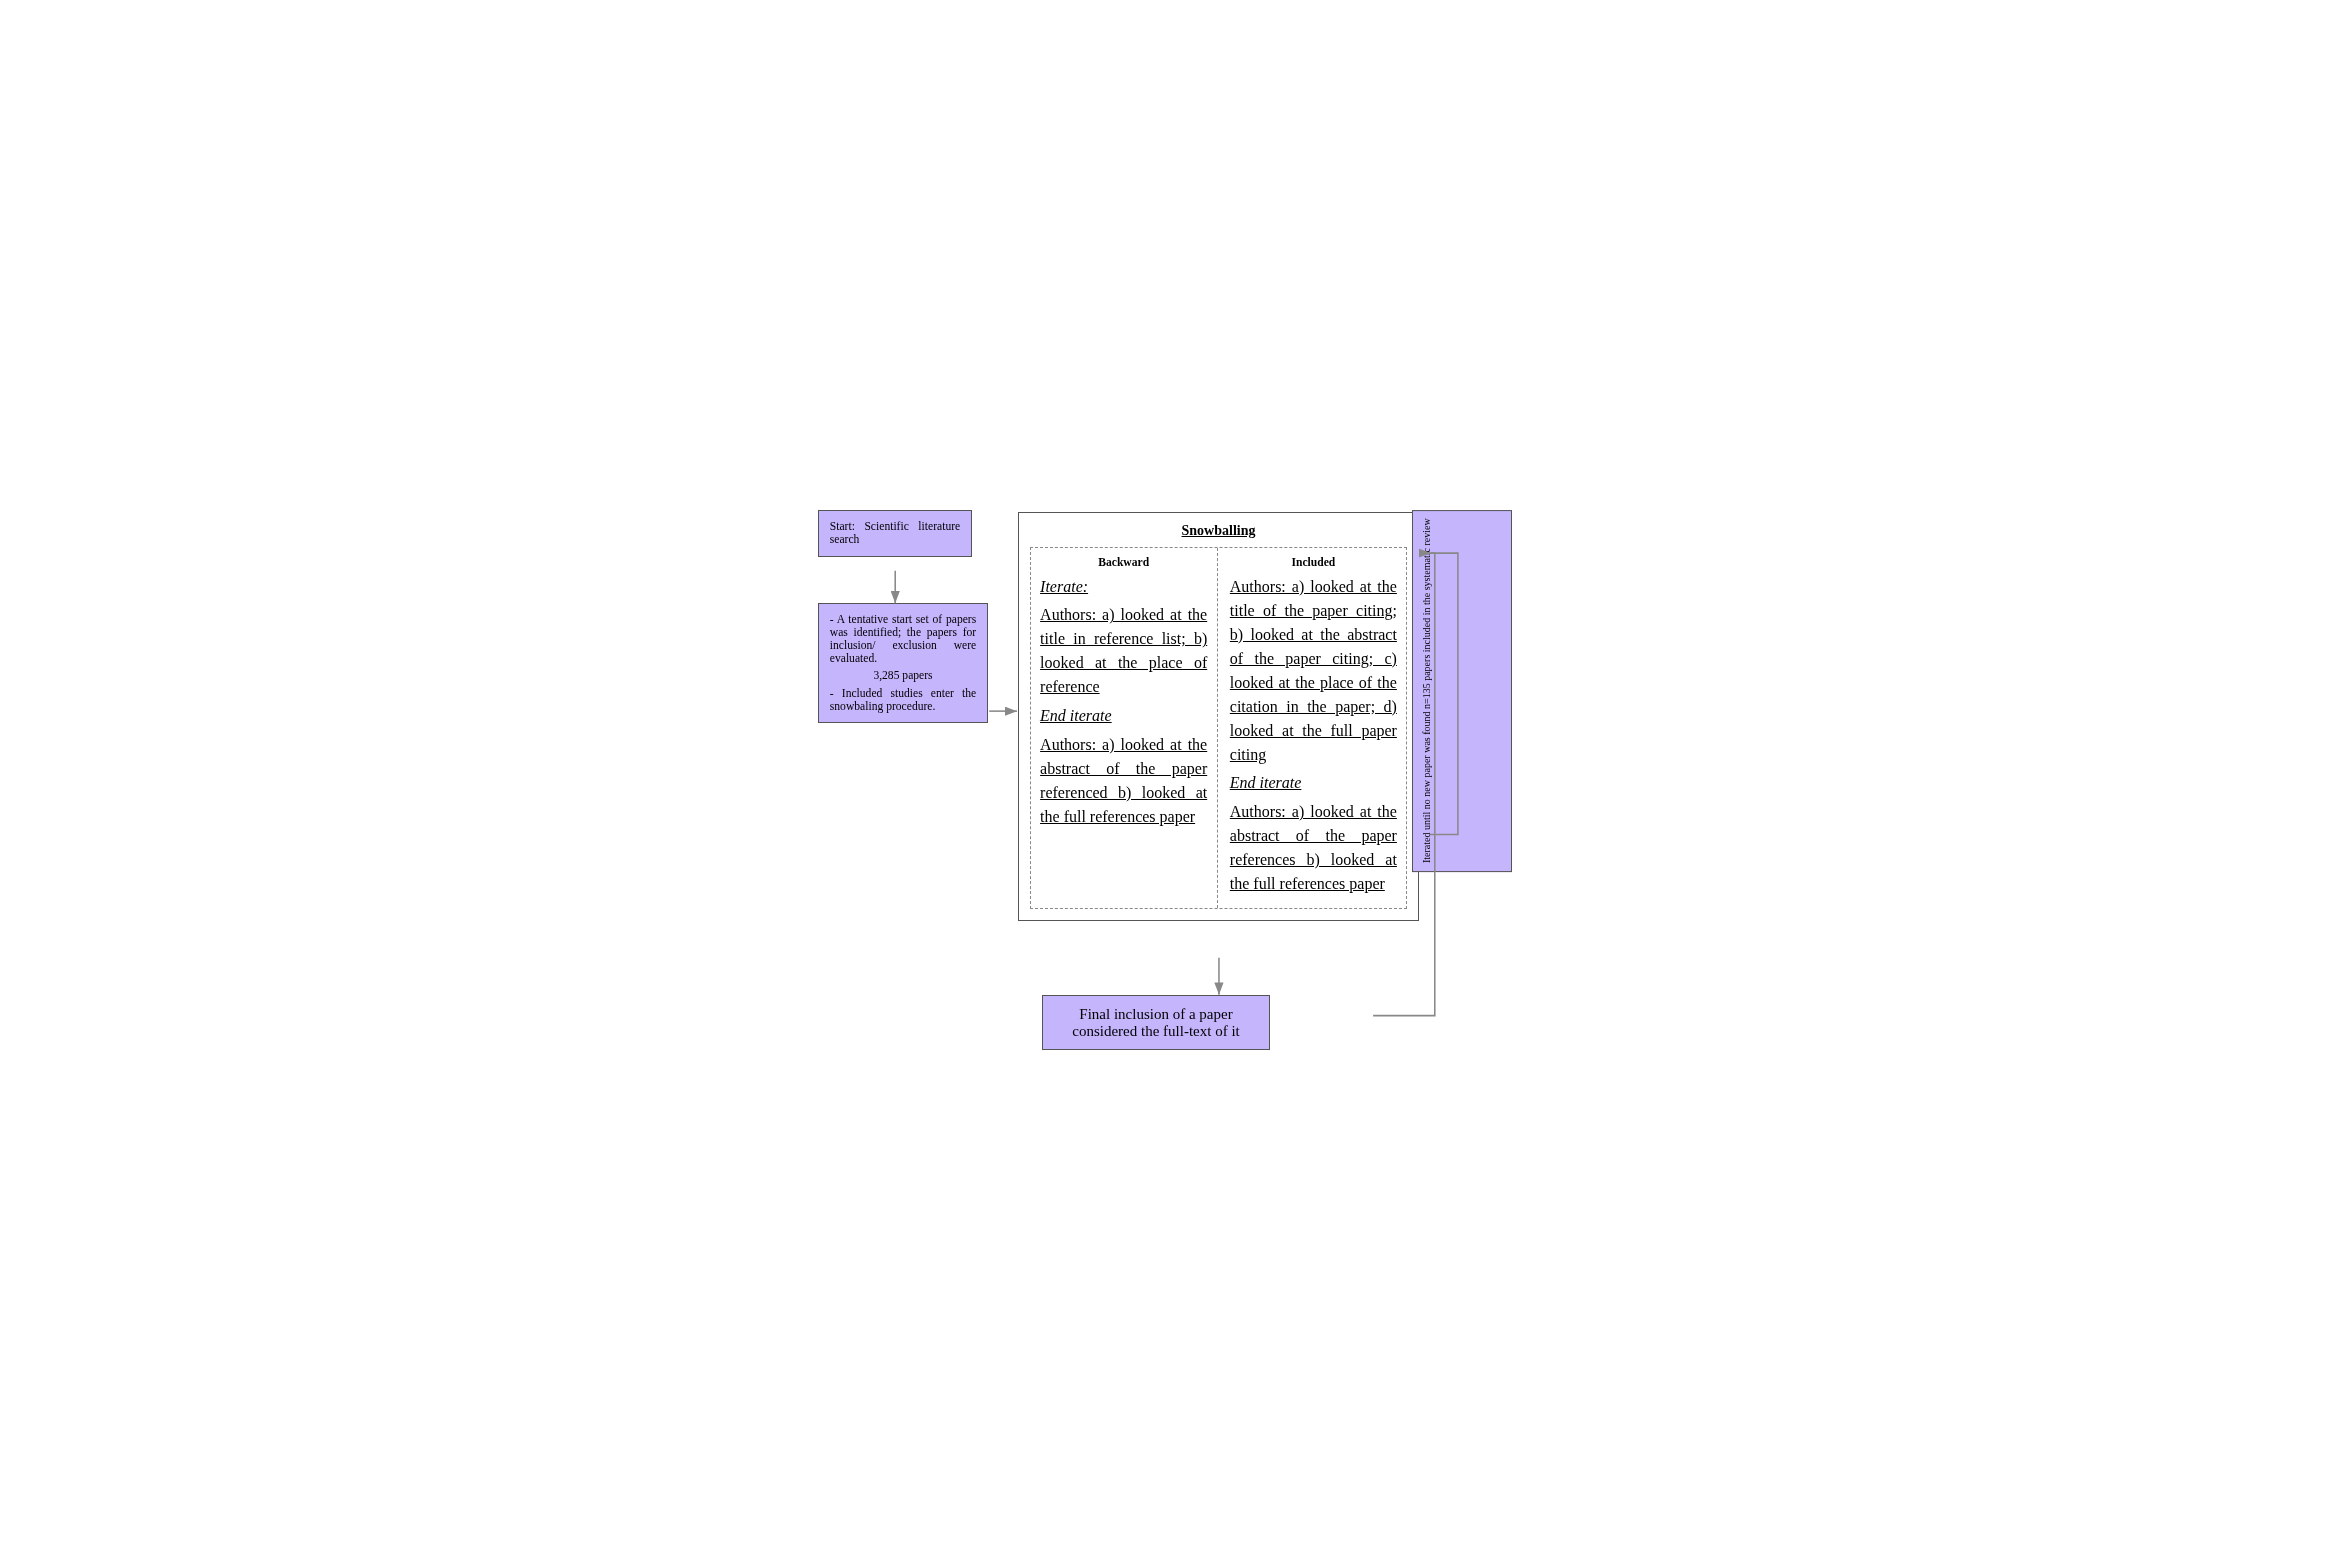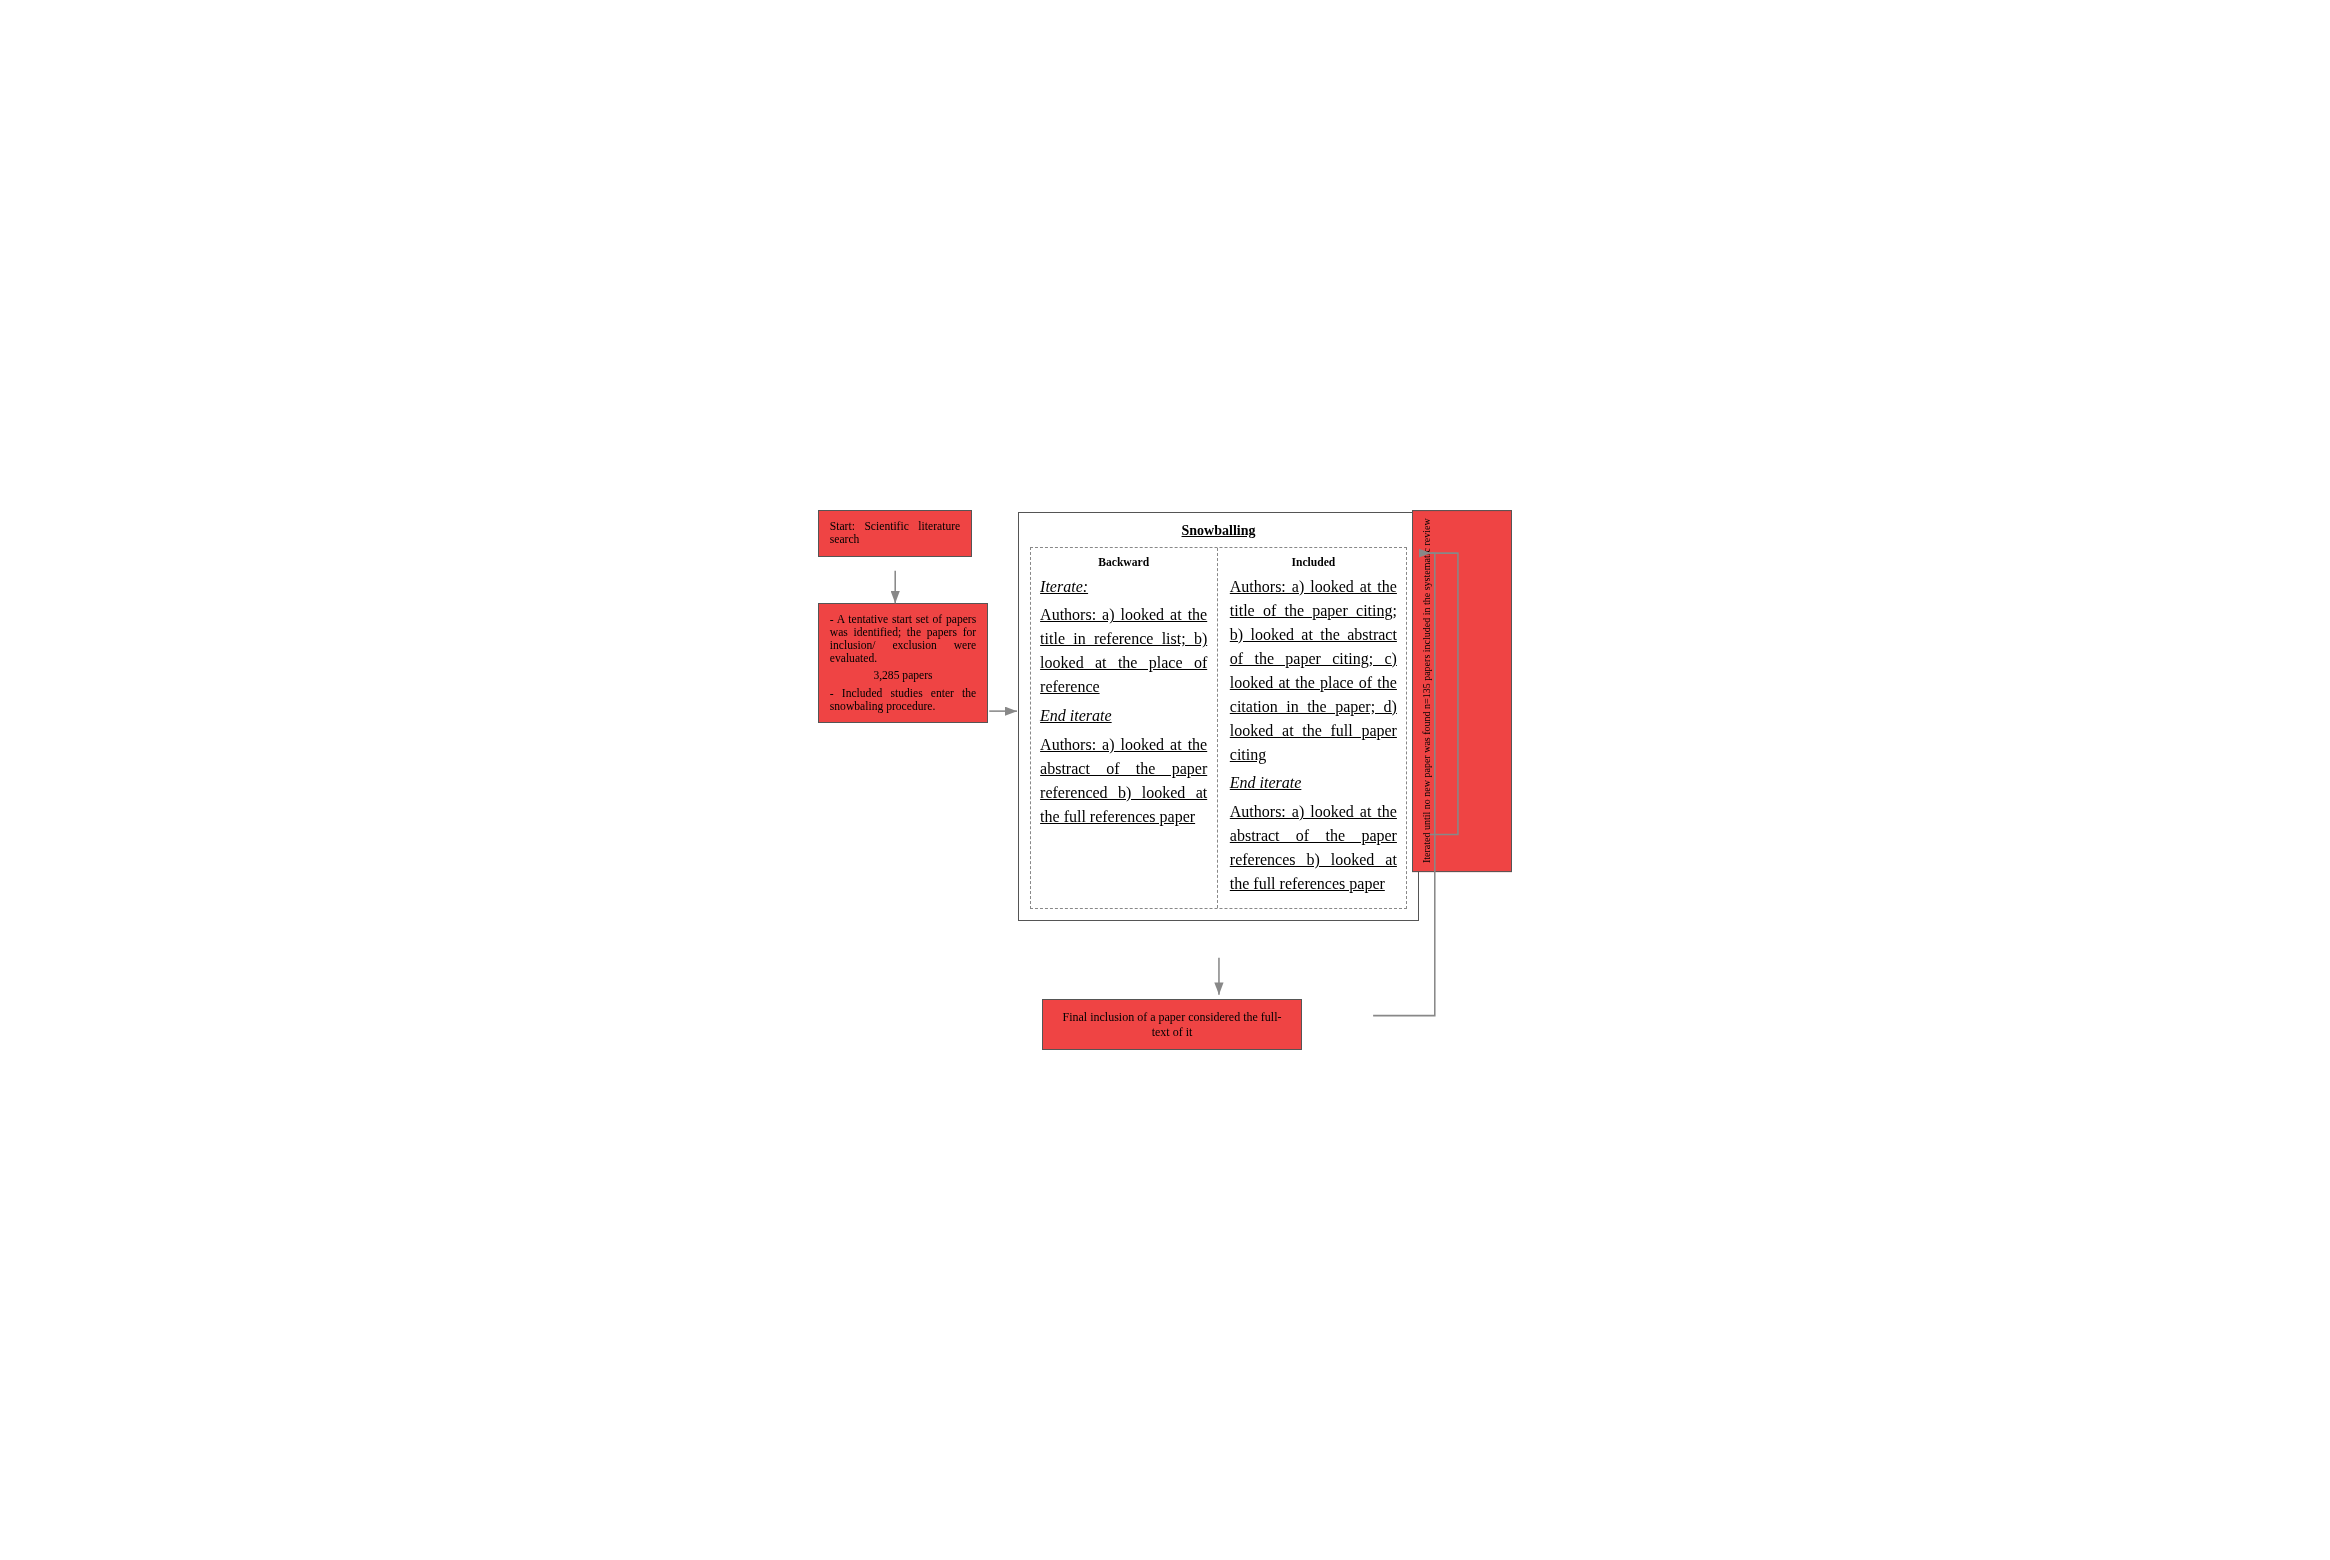--- a/index.html
+++ b/index.html
@@ -10,21 +10,21 @@
       display: flex;
       justify-content: center;
       align-items: center;
       min-height: 100vh;
       padding: 15.4px;
     }
     
     .box {
       border: 1.5px solid #555;
       padding: 9.3px 10.8px;
-      background: #ef4444;
+      background: #c4b5fd;
     }
     .box-start {
       width: 154px;
       text-align: justify;
       position: absolute;
       top: 7.7px;
       left: 0;
     }
     .box-papers {
       width: 170px;
@@ -87,28 +87,28 @@
       border: 1.5px solid #555;
       padding: 7.7px 6.2px;
       writing-mode: vertical-rl;
       text-orientation: mixed;
       transform: rotate(180deg);
       font-size: 10px;
       text-align: center;
       line-height: 1.5;
     }
     .box-final {
-      width: 260px;
+      width: 228px;
       position: absolute;
       bottom: 7.7px;
       left: 224px;
       border: 1.5px solid #555;
       padding: 9.3px 10.8px;
       text-align: center;
-      font-size: 12px;
+      font-size: 15px;
     }
     
     .arrows-svg {
       position: absolute;
       top: 0; left: 0;
       width: 100%; height: 100%;
       pointer-events: none;
     }
     .diagram-wrapper {
       width: 694px;

